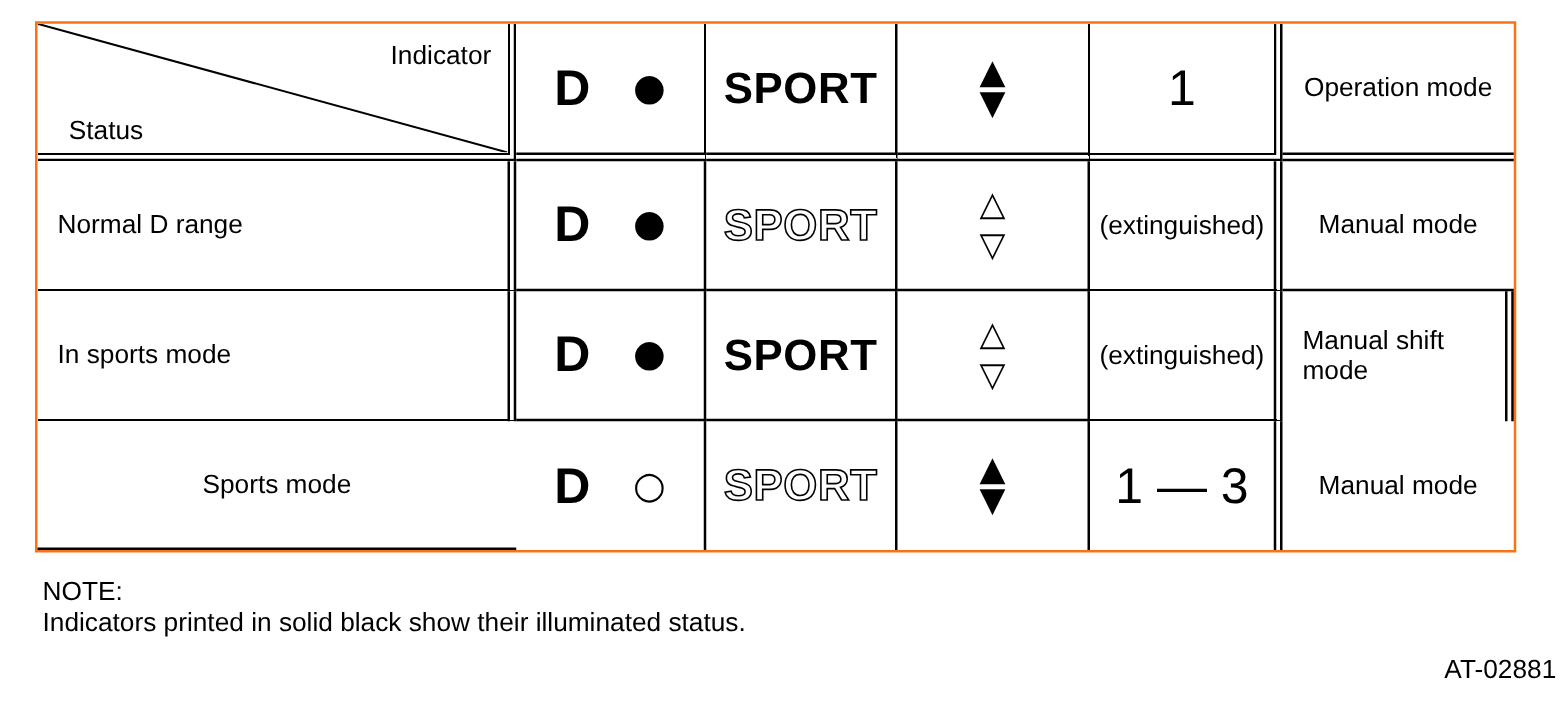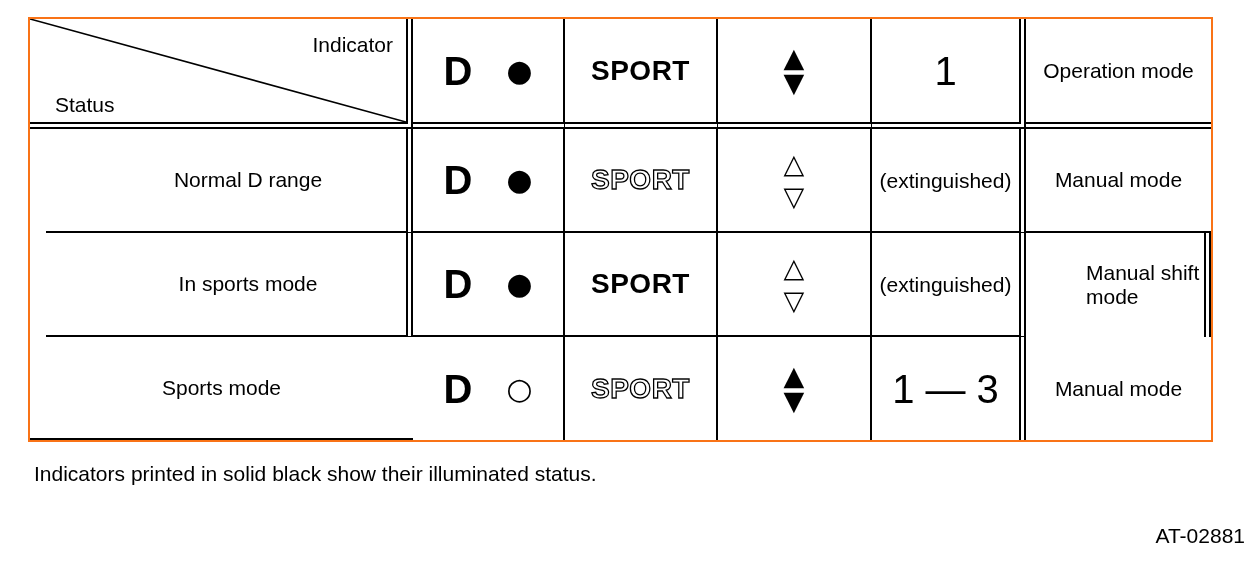--- a/index.html
+++ b/index.html
@@ -39,36 +39,36 @@
   .cell.last-row   { border-bottom: none; }
 
   
   .corner { position: relative; display: block; }
   .corner svg { position: absolute; left: 0; top: 0; width: 100%; height: 100%; display: block; }
   .corner .lbl { position: absolute; font-size: 21px; white-space: nowrap; }
   .corner .lbl-indicator { top: 14px; right: 13px; }
   .corner .lbl-status    { bottom: 5px; left: 6px; margin-left: 19px; }
 
   
-  .status-cell { justify-content: center; padding-left: 44px; font-size: 21px; margin-left: 16px; }
+  .status-cell { justify-content: flex-start; padding-left: 16px; font-size: 21px; }
 
   
   .d-cell { gap: 34px; }
   .d-letter {
     font-size: 40px; font-weight: bold; line-height: 1;
     font-family: "Liberation Sans", sans-serif;
   }
   .circle {
     font-size: 30px; line-height: 1;
     font-family: "DejaVu Sans", sans-serif;
   }
 
   
   .sport {
-    font-size: 28px; font-weight: bold; letter-spacing: 0.5px;
+    font-size: 35px; font-weight: bold; letter-spacing: 0.5px;
     line-height: 1; white-space: nowrap;
     font-family: "Liberation Sans", sans-serif;
   }
   .sport.outline { color: #fff; -webkit-text-stroke: 1.3px #000; }
   .sport.solid   { color: #000; }
 
   
   .arrows { display: flex; flex-direction: column; align-items: center; }
   .arrows.solid  { gap: 5px; }
   .arrows.hollow { gap: 13px; }
@@ -201,18 +201,19 @@
     <div class="cell dbl-right last-row">
       <span class="shift large">1 — 3</span>
     </div>
     <div class="cell mode-cell last-col last-row">
       <span>Manual mode</span>
     </div>
 
   </div>
 
   <div class="note">
+    <div>NOTE:</div>
     <div>Indicators printed in solid black show their illuminated status.</div>
   </div>
 
   <div class="figure-id">AT-02881</div>
 
 </div>
 
 </body></html>

